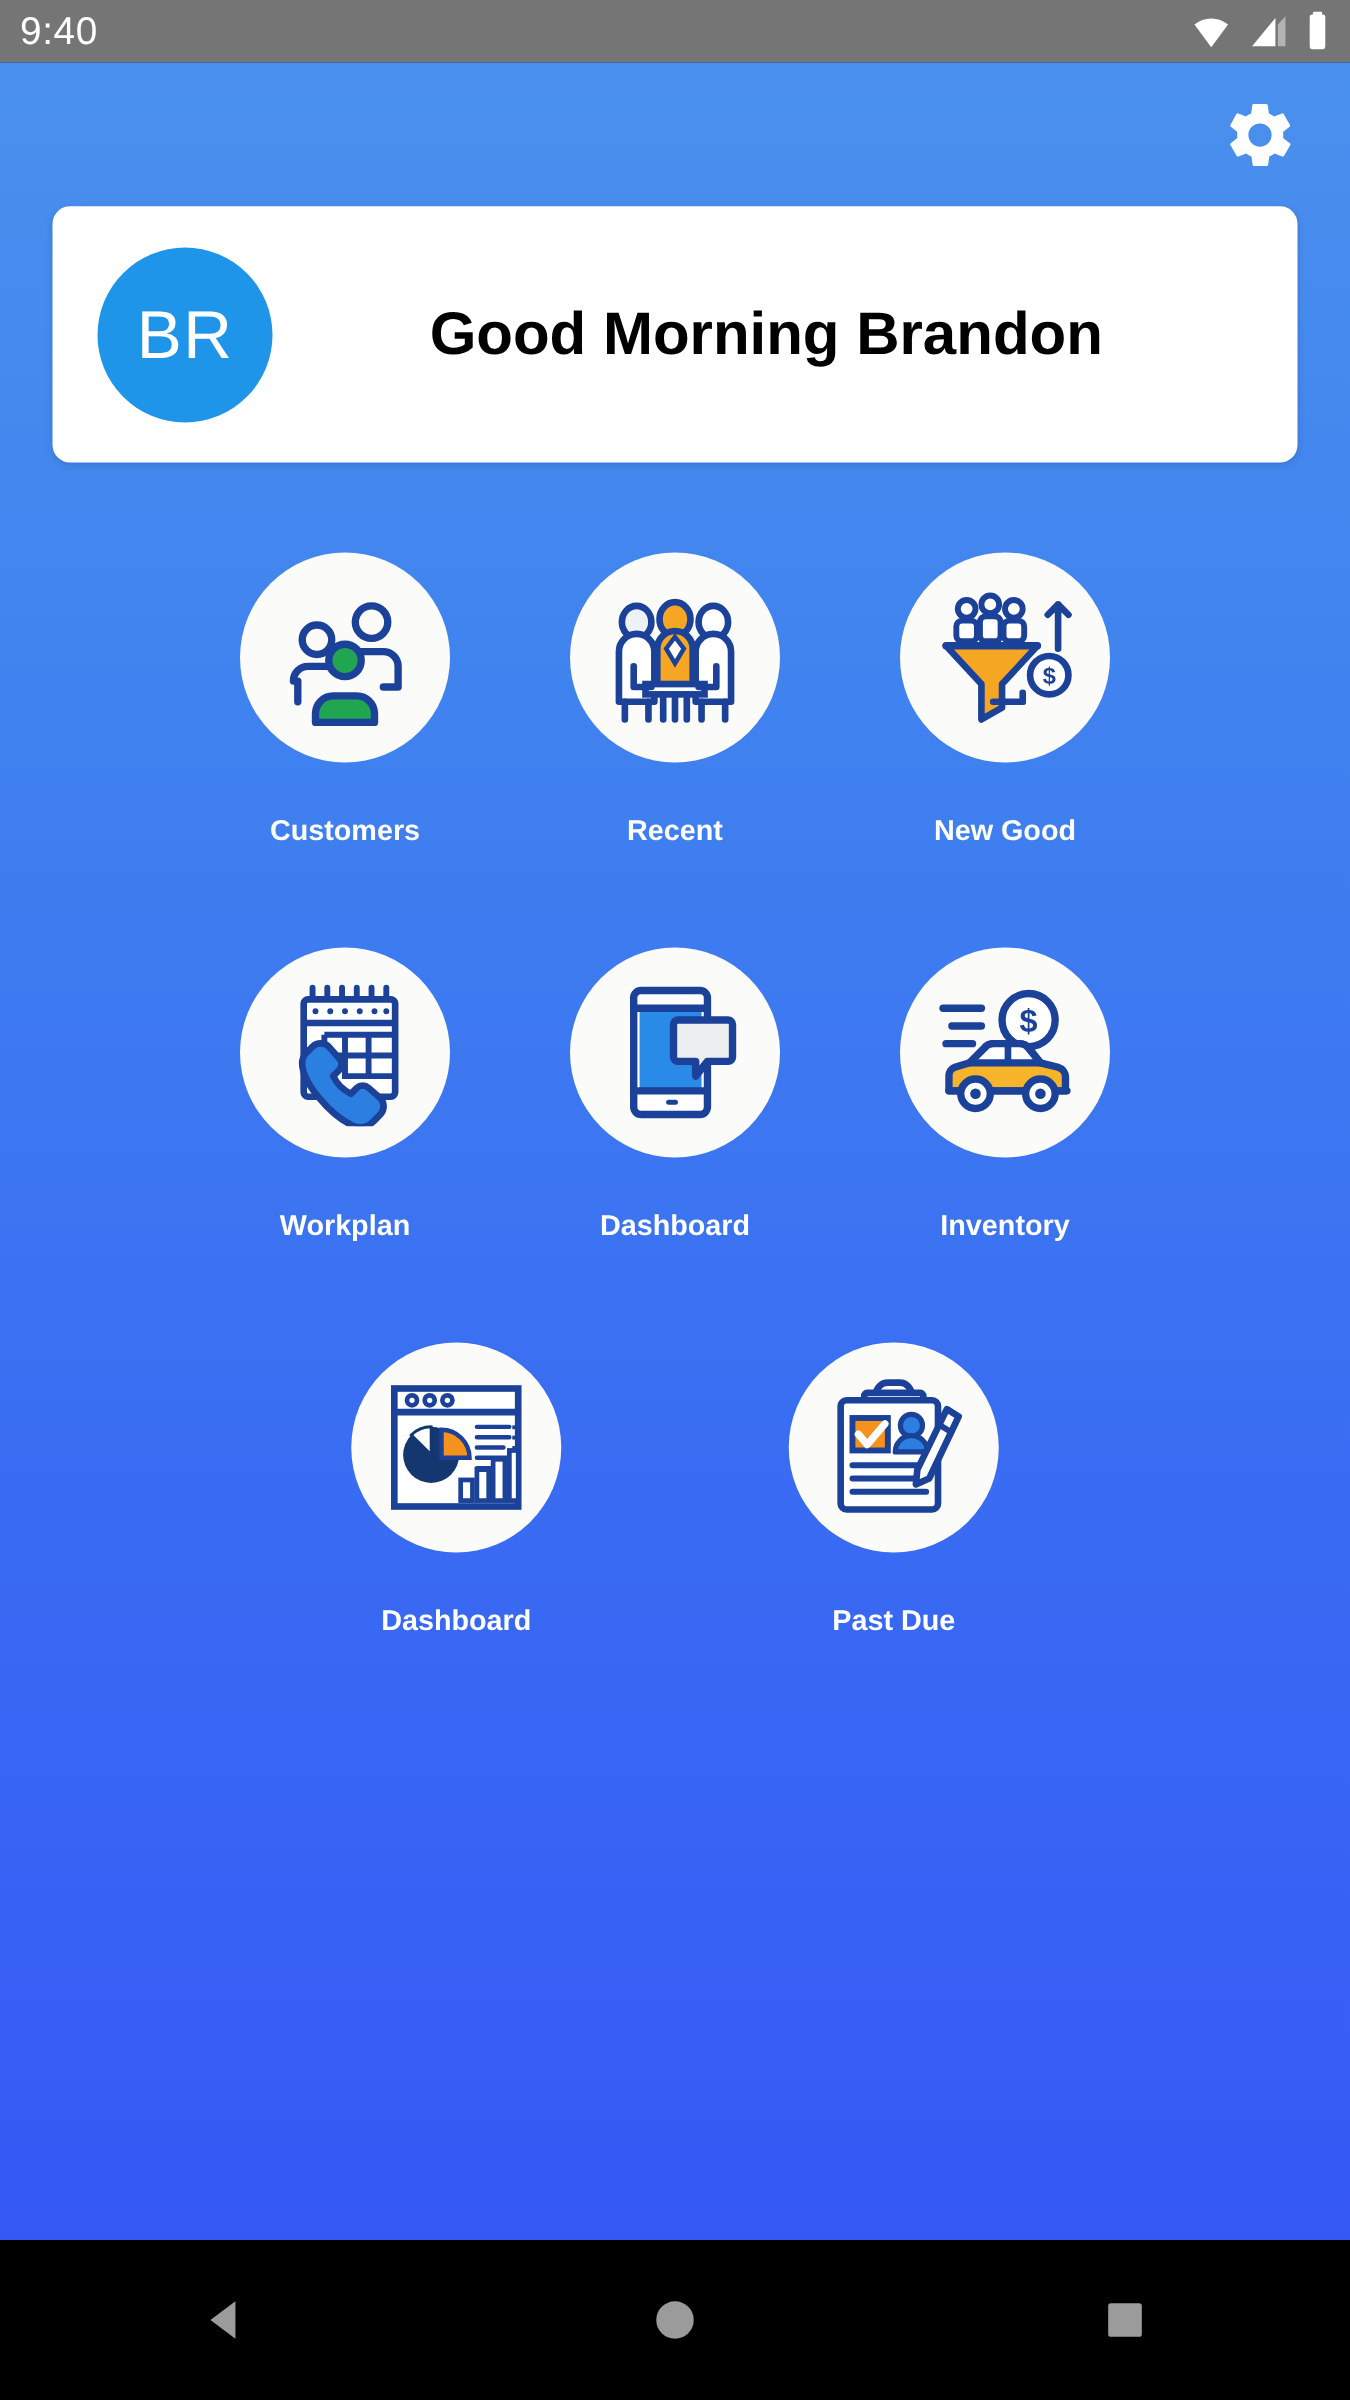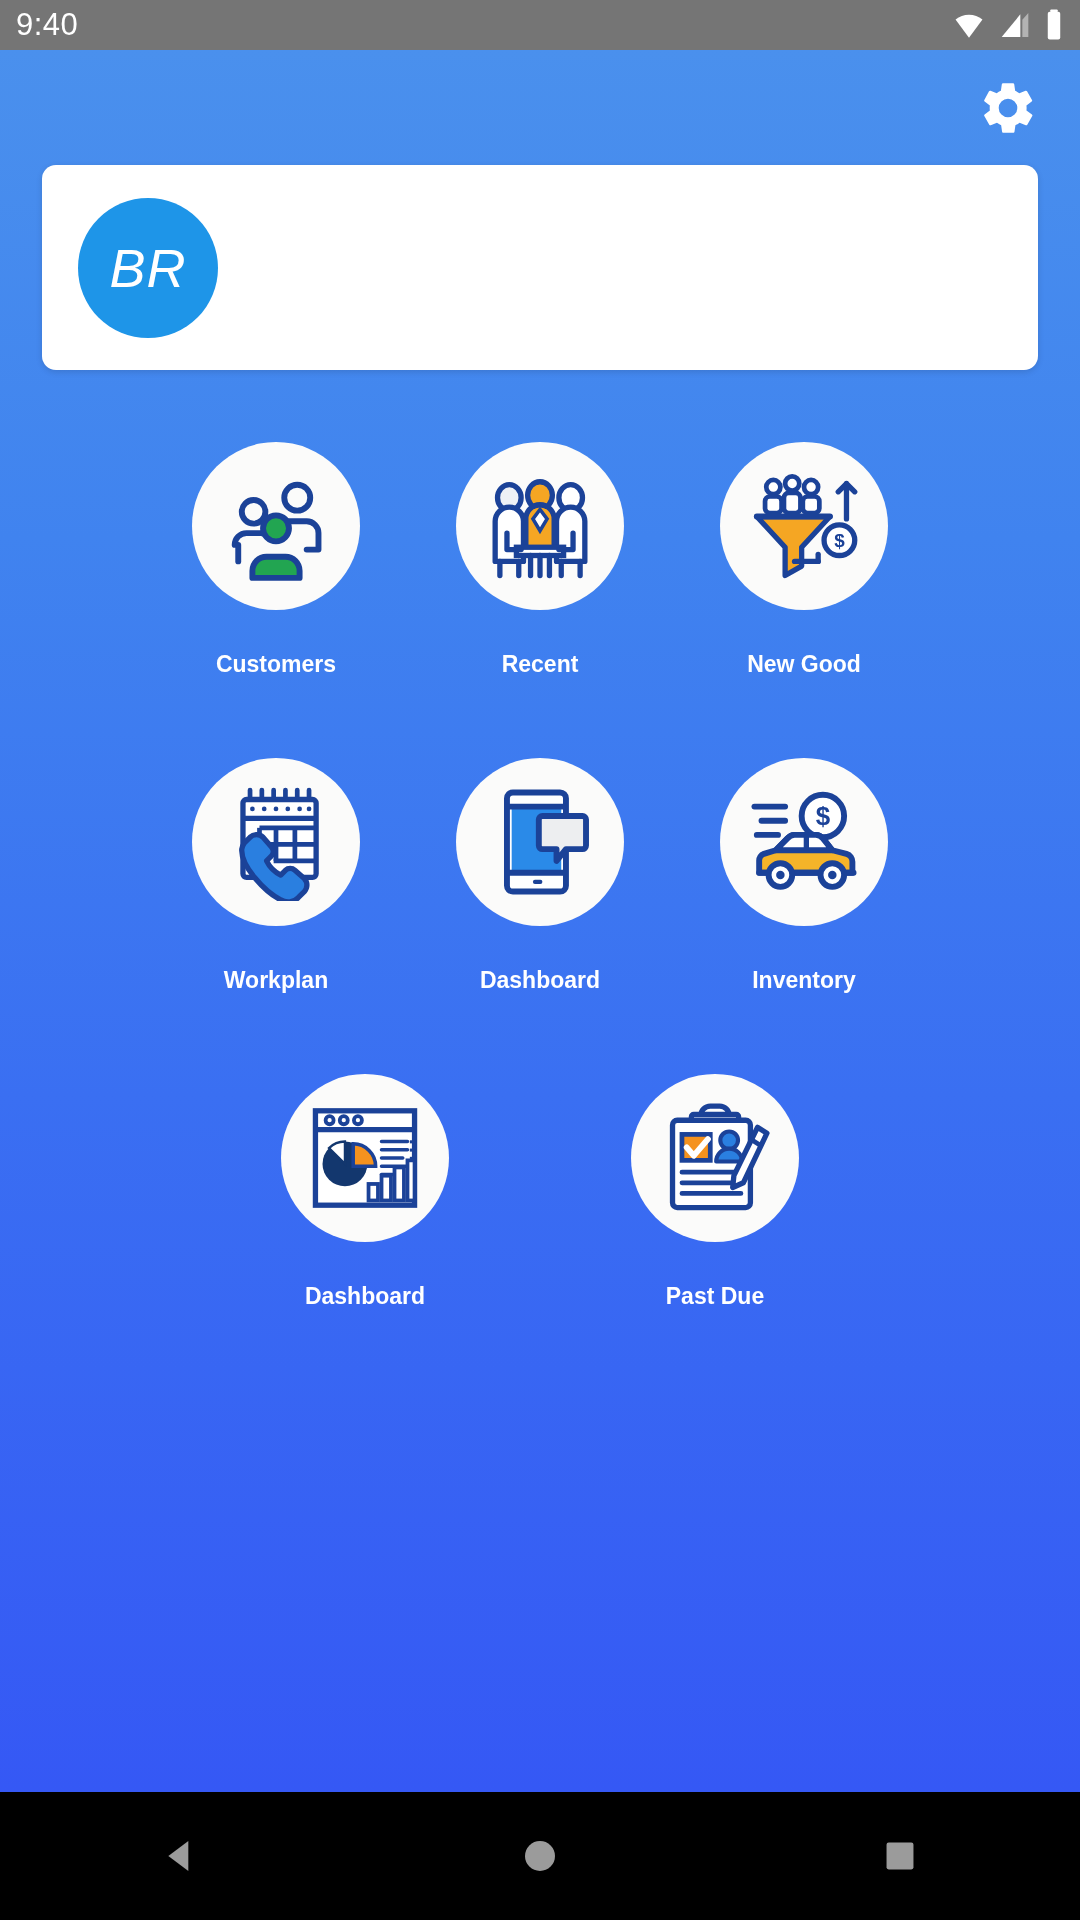--- a/index.html
+++ b/index.html
@@ -33,21 +33,20 @@
   .topbar {
     height:115px; display:flex; align-items:center; justify-content:flex-end;
     padding-right:36px;
   }
   .gear-btn { width:72px; height:72px; display:flex; align-items:center; justify-content:center; cursor:pointer; }
 
   .greeting-card {
     margin:0 42px; height:205px; background:#ffffff; border-radius:14px;
     display:flex; align-items:center; padding-left:36px;
     box-shadow:0 2px 6px rgba(0,0,0,.13);
-    font-style:italic;
   }
   .avatar {
     width:140px; height:140px; border-radius:50%; background:#1e95e8;
     display:flex; align-items:center; justify-content:center; flex:0 0 auto;
   }
   .avatar-initials { color:#ffffff; font-size:54px; font-weight:400; letter-spacing:1px; }
   .greeting-text {
     flex:1; text-align:center; color:#000000;
     font-size:48px; font-weight:700; padding-right:30px; white-space:nowrap;
   }
@@ -107,20 +106,21 @@
         <svg width="62" height="62" viewBox="0 0 24 24">
           <path fill="#ffffff" d="M19.14 12.94a7.07 7.07 0 0 0 .06-.94 7.07 7.07 0 0 0-.06-.94l2.03-1.58a.49.49 0 0 0 .12-.61l-1.92-3.32a.49.49 0 0 0-.59-.22l-2.39.96a7.03 7.03 0 0 0-1.62-.94l-.36-2.54a.48.48 0 0 0-.48-.41h-3.84a.48.48 0 0 0-.48.41l-.36 2.54c-.58.24-1.12.56-1.62.94l-2.39-.96a.49.49 0 0 0-.59.22L2.83 8.87a.49.49 0 0 0 .12.61l2.03 1.58a7.07 7.07 0 0 0 0 1.88l-2.03 1.58a.49.49 0 0 0-.12.61l1.92 3.32c.12.21.37.29.59.22l2.39-.96c.5.38 1.04.7 1.62.94l.36 2.54c.04.24.24.41.48.41h3.84c.24 0 .44-.17.48-.41l.36-2.54c.58-.24 1.12-.56 1.62-.94l2.39.96c.22.07.47-.01.59-.22l1.92-3.32a.49.49 0 0 0-.12-.61zM12 15.6A3.6 3.6 0 1 1 12 8.4a3.6 3.6 0 0 1 0 7.2z"></path>
         </svg>
       </div>
     </div>
 
     <div class="greeting-card">
       <div class="avatar">
         <span class="avatar-initials">BR</span>
       </div>
+      <div class="greeting-text">Good Morning Brandon</div>
     </div>
 
     <div class="grid">
 
       <div class="grid-row r1">
 
         <div class="grid-cell">
           <div class="icon-circle">
             <svg width="118" height="118" viewBox="0 0 100 100">
               <g fill="none" stroke="#1b4298" stroke-width="5" stroke-linecap="round" stroke-linejoin="round">

